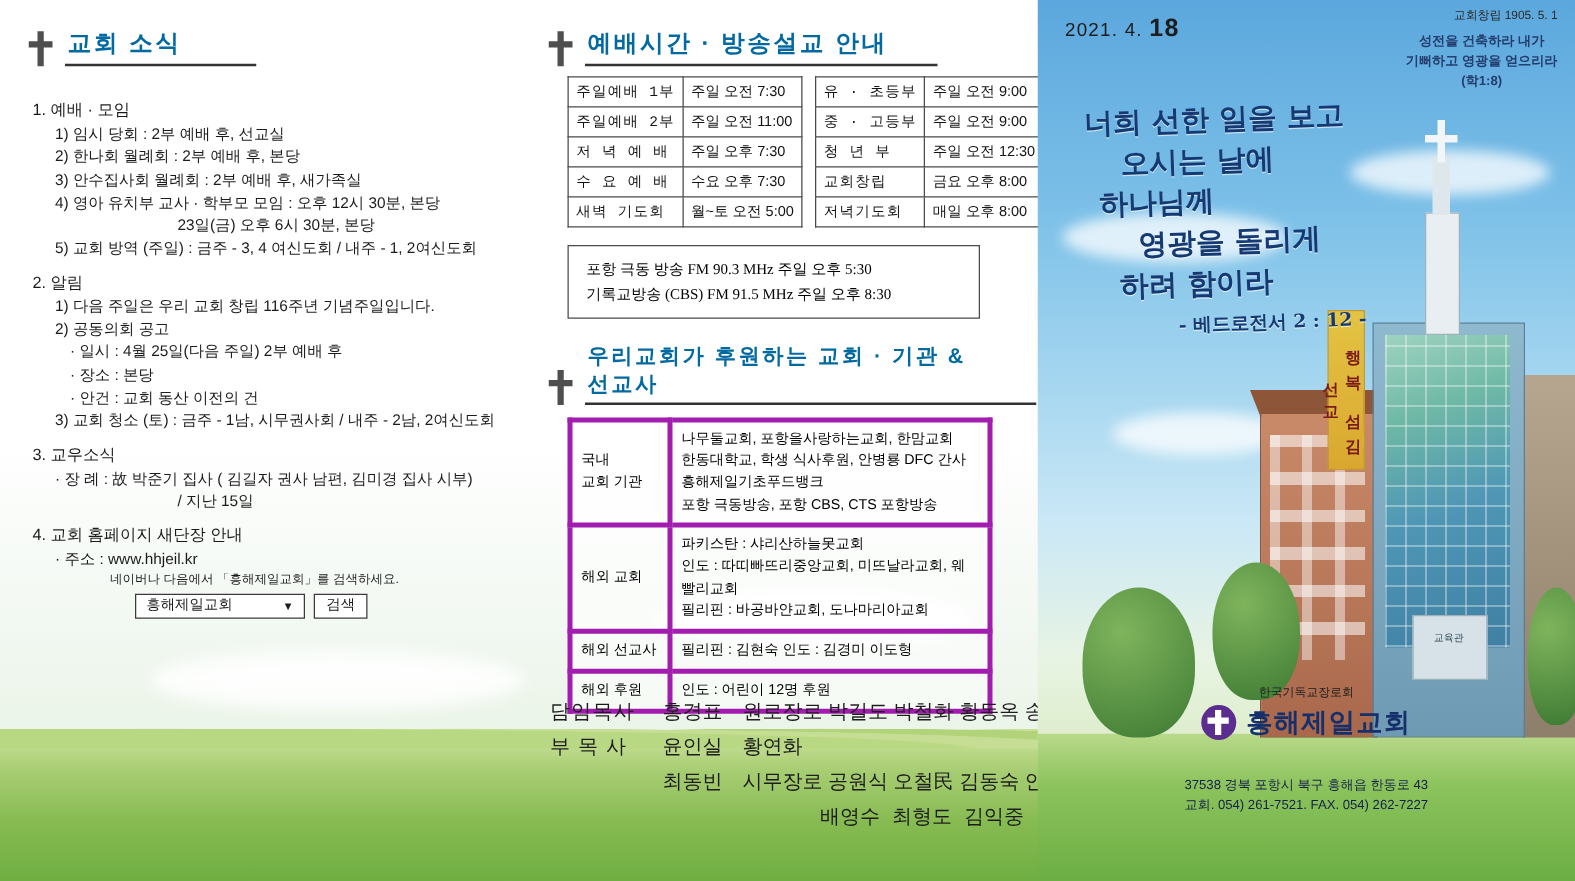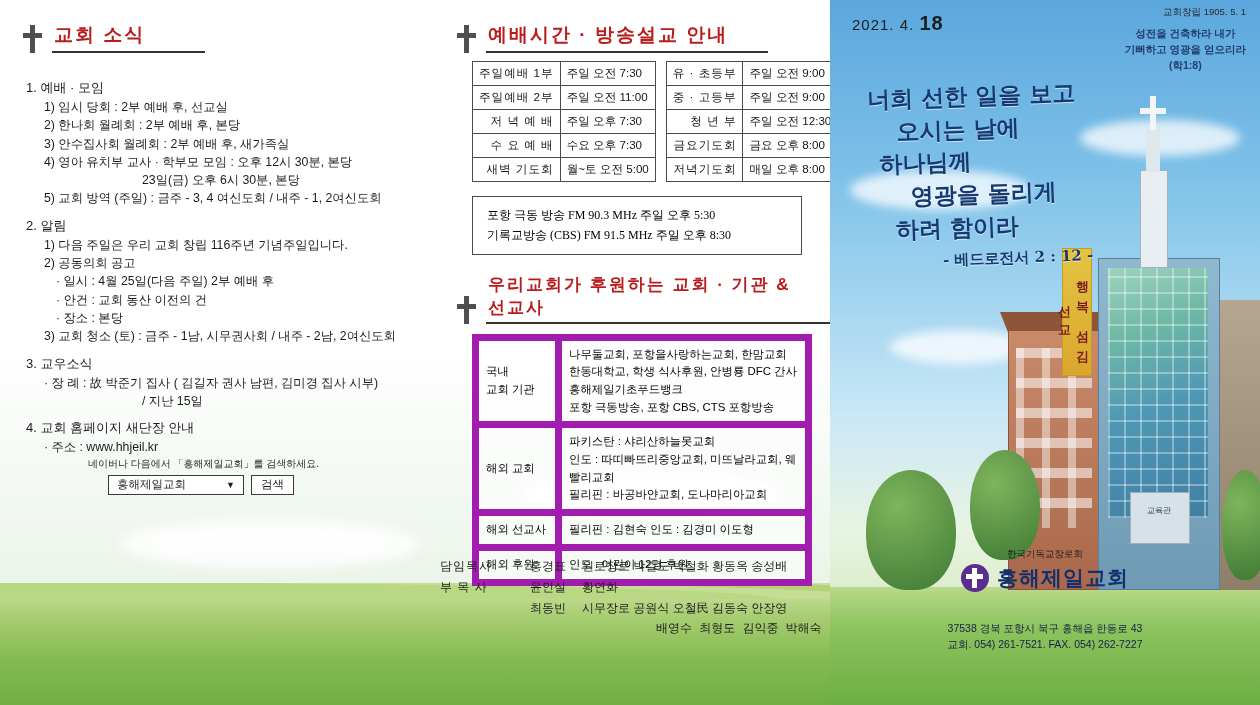--- a/index.html
+++ b/index.html
@@ -19,29 +19,29 @@
                radial-gradient(ellipse at 30% 100%,#c6de93 0 40%,transparent 41%),
                radial-gradient(ellipse at 52% 100%,#b2d379 0 40%,transparent 41%),
                radial-gradient(ellipse at 74% 100%,#c9e098 0 40%,transparent 41%),
                radial-gradient(ellipse at 92% 100%,#b7d685 0 40%,transparent 41%);}
   .bg .cloud{position:absolute;border-radius:50%;background:rgba(255,255,255,.85);filter:blur(6px);}
 
   
   .page{position:relative;z-index:2;width:1260px;height:705px;}
   .col{position:absolute;top:0;}
   .col-left{left:0;width:430px;padding:22px 10px 0 22px;box-sizing:border-box;}
-  .col-mid{left:448px;width:400px;padding:22px 1px 0 8px;box-sizing:border-box;}
+  .col-mid{left:430px;width:400px;padding:22px 1px 0 8px;box-sizing:border-box;}
   .col-right{left:830px;width:430px;height:705px;}
 
   
   .sec-head{display:flex;align-items:flex-end;gap:10px;margin-bottom:8px;}
   .cross{position:relative;width:20px;height:28px;flex:0 0 20px;}
   .cross:before{content:"";position:absolute;left:8px;top:0;width:5px;height:28px;background:#4f4f4f;}
   .cross:after{content:"";position:absolute;left:1px;top:8px;width:19px;height:5px;background:#4f4f4f;}
-  .sec-title{font-size:19px;font-weight:bold;color:#b91c1c;letter-spacing:2px;
+  .sec-title{font-size:19px;font-weight:bold;color:#0369a1;letter-spacing:2px;
     border-bottom:2px solid #333;padding:0 60px 3px 2px;}
   .sec-title.mid{padding-right:40px;}
 
   
   .news{font-size:12.5px;color:#1b1b1b;line-height:1.0;margin-top:28px;}
   .grp{margin-bottom:14px;}
   .grp > .g-title{font-size:13px;margin:0 0 7px 4px;}
   .lv1{margin:0 0 6px 22px;font-size:12.3px;}
   .lv2{margin:0 0 6px 34px;font-size:12.3px;}
   .indent-right{margin:0 0 6px 120px;font-size:12.3px;}
@@ -50,33 +50,33 @@
   .search-row{display:flex;align-items:center;gap:7px;margin:4px 0 0 86px;}
   .search-box{border:1px solid #3a3a3a;background:#fff;font-size:11.5px;
     padding:3px 8px;display:flex;align-items:center;gap:16px;min-width:118px;justify-content:space-between;}
   .search-box .cv{font-size:9px;}
   .search-btn{border:1px solid #3a3a3a;background:#fff;font-size:11.5px;padding:3px 9px;}
 
   
   .tbl{border-collapse:collapse;font-size:11.6px;color:#141414;background:rgba(255,255,255,.55);}
   .tbl td{border:1px solid #4a4a4a;padding:4px 6px;white-space:nowrap;}
   .svc-wrap{display:flex;gap:10px;margin:6px 0 0 16px;}
-  .svc-wrap .tbl td:first-child{text-align:right;letter-spacing:1px;}
+  .svc-wrap .tbl td:first-child{text-align:left;letter-spacing:1px;font-family:Liberation Mono, monospace;}
   .radio-box{margin:14px 0 0 16px;border:1px solid #4a4a4a;background:rgba(255,255,255,.55);
     padding:8px 14px;font-size:12px;line-height:1.7;width:330px;box-sizing:border-box;font-family:Liberation Serif, serif;}
   .radio-box div{white-space:nowrap;}
 
   .mission{margin:10px 0 0 16px;}
   .mission table{border-collapse:collapse;font-size:11.4px;background:rgba(255,255,255,.55);width:340px;}
-  .mission td{border:7px solid #a21caf;padding:5px 7px;vertical-align:middle;line-height:1.55;}
+  .mission td{border:4px solid #a21caf;padding:5px 7px;vertical-align:middle;line-height:1.55;}
   .mission td.lab{width:62px;text-align:left;white-space:nowrap;}
   .mission td p{margin:0;}
 
   
-  .staff{position:absolute;left:440px;top:556px;font-size:12px;color:#1c1c1c;line-height:1.75;}
+  .staff{position:absolute;left:440px;top:556px;font-size:16px;color:#1c1c1c;line-height:1.75;}
   .staff .row{display:flex;gap:16px;}
   .staff .lab{width:74px;letter-spacing:1px;text-align:justify;}
   .staff .val{white-space:nowrap;}
   .staff .row.ind .lab{width:74px;text-align:right;}
 
   
   .right-photo{position:absolute;left:0;top:0;width:430px;height:705px;overflow:hidden;}
   .rp-sky{position:absolute;left:0;top:0;width:430px;height:600px;
     background:linear-gradient(180deg,#5ba7dd 0%,#7cc0e8 28%,#a7d7f0 52%,#cbe8f6 70%,#e8f4e3 88%,#dcecc9 100%);}
   .rp-grass{position:absolute;left:0;bottom:0;width:430px;height:118px;
@@ -165,22 +165,22 @@
         <div class="lv1">4) 영아 유치부 교사 · 학부모 모임 : 오후 12시 30분, 본당</div>
         <div class="indent-right">23일(금) 오후 6시 30분, 본당</div>
         <div class="lv1">5) 교회 방역 (주일) : 금주 - 3, 4 여신도회 / 내주 - 1, 2여신도회</div>
       </div>
 
       <div class="grp">
         <div class="g-title">2. 알림</div>
         <div class="lv1">1) 다음 주일은 우리 교회 창립 116주년 기념주일입니다.</div>
         <div class="lv1">2) 공동의회 공고</div>
         <div class="lv2">· 일시 : 4월 25일(다음 주일) 2부 예배 후</div>
+        <div class="lv2">· 장소 : 본당</div>
         <div class="lv2">· 안건 :  교회 동산 이전의 건</div>
-        <div class="lv2">· 장소 : 본당</div>
         <div class="lv1">3) 교회 청소 (토) : 금주 - 1남, 시무권사회 /  내주 - 2남, 2여신도회</div>
       </div>
 
       <div class="grp">
         <div class="g-title">3. 교우소식</div>
         <div class="lv1">· 장 례 : 故 박준기 집사 ( 김길자 권사 남편,  김미경 집사 시부)</div>
         <div class="indent-right">/   지난 15일</div>
       </div>
 
       <div class="grp">
@@ -239,21 +239,21 @@
         </tr>
         <tr>
           <td>중 · 고등부</td>
           <td>주일 오전  9:00</td>
         </tr>
         <tr>
           <td>청  년  부</td>
           <td>주일 오전 12:30</td>
         </tr>
         <tr>
-          <td>금요기도회</td>
+          <td>교회창립</td>
           <td>금요 오후  8:00</td>
         </tr>
         <tr>
           <td>저녁기도회</td>
           <td>매일 오후  8:00</td>
         </tr>
       </tbody>
         </table>
     </div>
 

